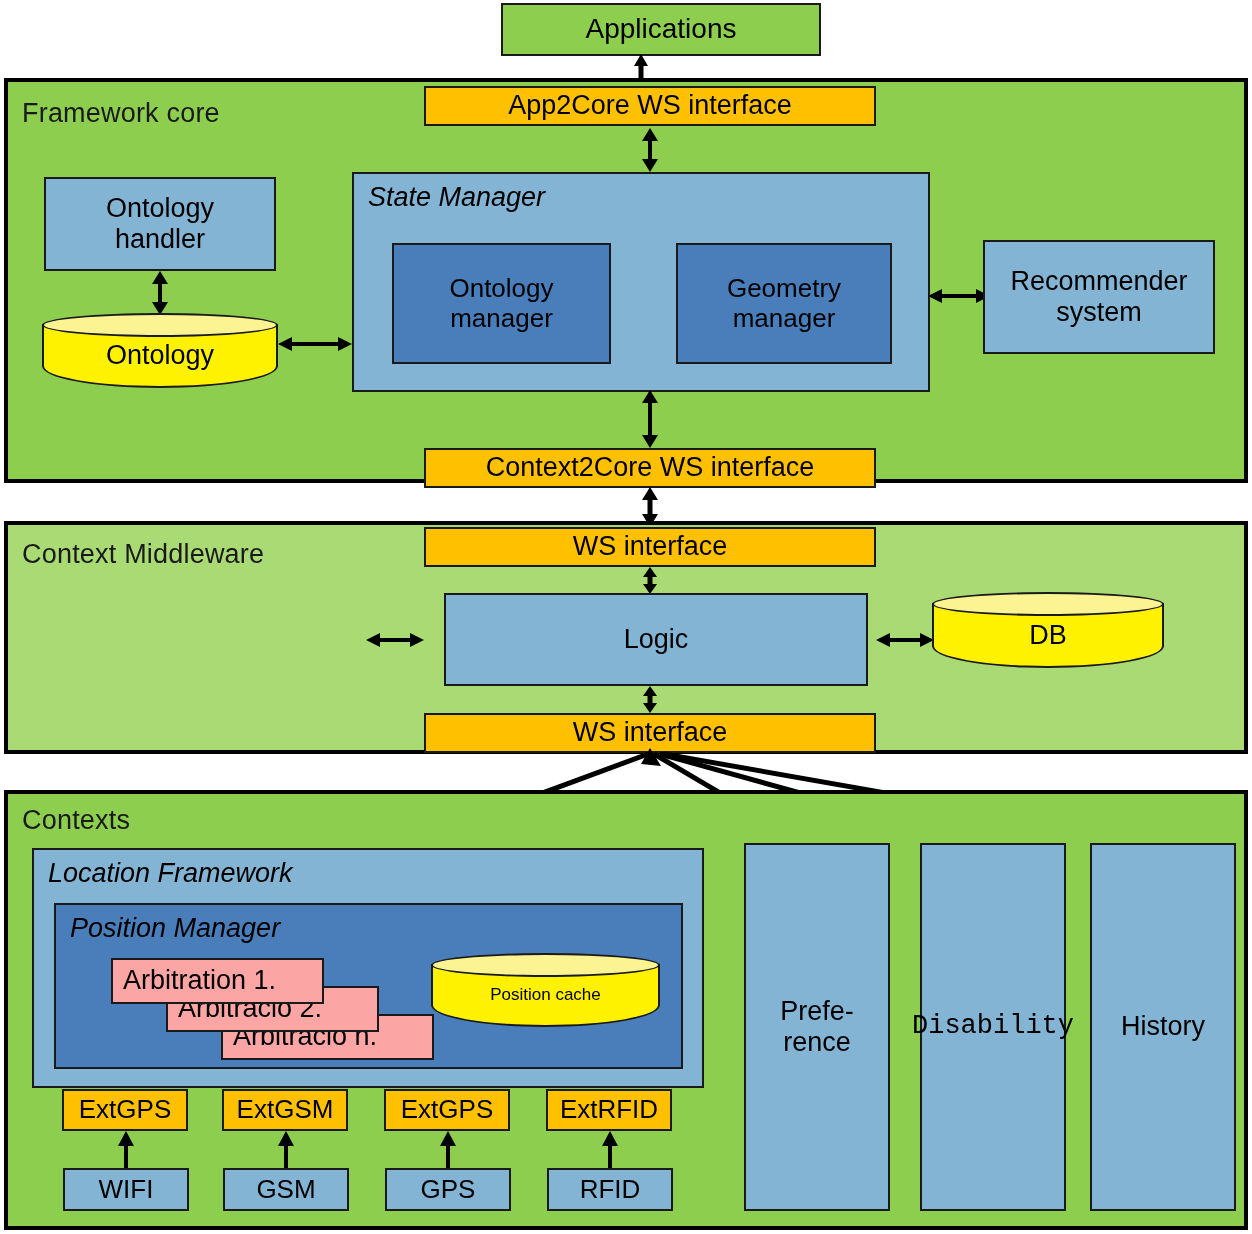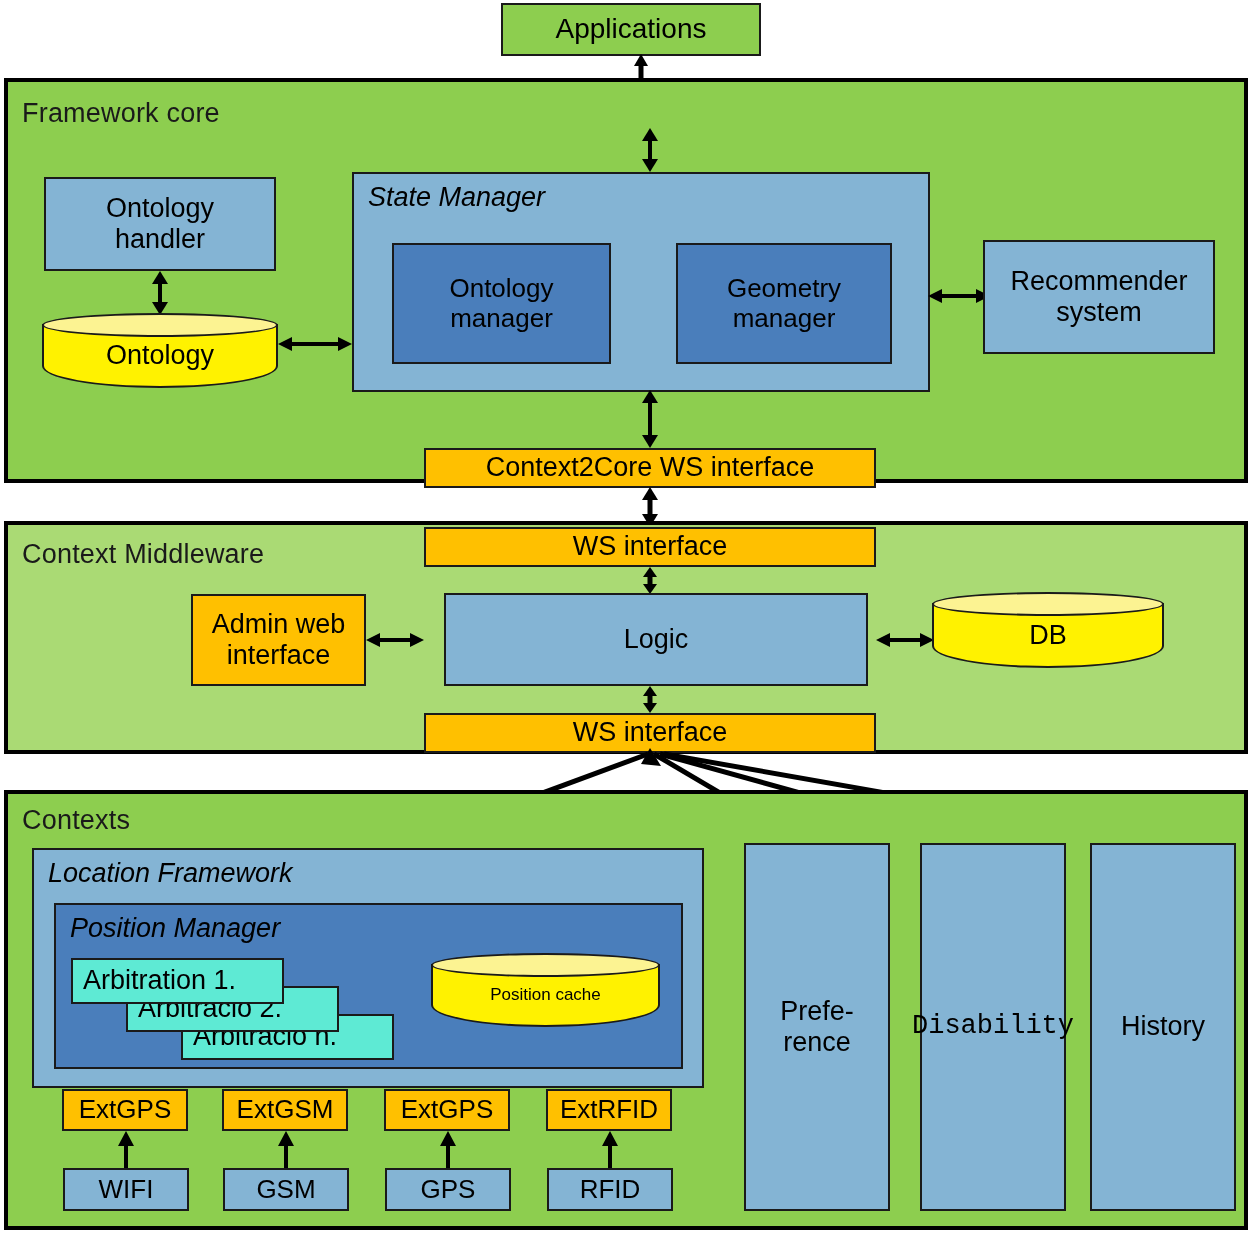--- a/index.html
+++ b/index.html
@@ -39,21 +39,21 @@
     color:#1a1a1a;
     letter-spacing:0.2px;
     white-space:nowrap;
   }
 
   
   .fill-green  { background:#8DCE4F; }
   .fill-orange { background:#FFC000; }
   .fill-lblue  { background:#84B4D4; }
   .fill-dblue  { background:#4A7EBB; }
-  .fill-garb   { background:#5eead4; }
+  .fill-garb   { background:#fca5a5;margin-left:40px; }
   .t26{ font-size:26px; }
   .t27{ font-size:27px; }
   .t28{ font-size:28px; }
 
   
   .titled{
     display:block;
     padding:0;
   }
   .titled > .ttl{
@@ -104,34 +104,37 @@
   svg.arrow{ overflow:visible; }
   .ln{ stroke:#000; stroke-width:5; fill:none; }
   .ln-thin{ stroke:#000; stroke-width:4; fill:none; }
   .hd{ fill:#000; }
 </style>
 </head>
 <body>
 
 <div id="canvas">
 
-  <div class="box fill-green t28" style="left:501px;top:3px;width:260px;height:53px;">
+  <div class="box fill-green t28" style="left:501px;top:3px;width:320px;height:53px;">
     <span>Applications</span>
   </div>
 
   <svg class="arrow" style="left:620px;top:54px;width:42px;height:36px;">
     <line class="ln" x1="21" y1="6" x2="21" y2="30"></line>
     <polygon class="hd" points="21,0 28,12 14,12"></polygon>
     <polygon class="hd" points="21,36 28,24 14,24"></polygon>
   </svg>
 
   <div class="box panel-core" style="left:4px;top:78px;width:1244px;height:405px;display:block;"></div>
 
   <div class="panel-label" style="left:22px;top:98px;">Framework core</div>
 
+  <div class="box fill-orange t27" style="left:424px;top:86px;width:452px;height:40px;">
+    <span>App2Core WS interface</span>
+  </div>
 
   <svg class="arrow" style="left:629px;top:128px;width:42px;height:44px;">
     <line class="ln-thin" x1="21" y1="8" x2="21" y2="36"></line>
     <polygon class="hd" points="21,0 29,13 13,13"></polygon>
     <polygon class="hd" points="21,44 29,31 13,31"></polygon>
   </svg>
 
   <div class="box fill-lblue t27" style="left:44px;top:177px;width:232px;height:94px;">
     <span>Ontology
 handler</span>
@@ -203,24 +206,20 @@
   <div class="box fill-orange t27" style="left:424px;top:527px;width:452px;height:40px;">
     <span>WS interface</span>
   </div>
 
   <svg class="arrow" style="left:628px;top:567px;width:42px;height:27px;">
     <line class="ln" x1="22" y1="5" x2="22" y2="22"></line>
     <polygon class="hd" points="22,0 29,10 15,10"></polygon>
     <polygon class="hd" points="22,27 29,17 15,17"></polygon>
   </svg>
 
-  <div class="box fill-orange t27" style="left:191px;top:594px;width:175px;height:92px;">
-    <span>Admin web
-interface</span>
-  </div>
 
   <svg class="arrow" style="left:366px;top:626px;width:58px;height:28px;">
     <line class="ln-thin" x1="12" y1="14" x2="46" y2="14"></line>
     <polygon class="hd" points="0,14 14,7 14,21"></polygon>
     <polygon class="hd" points="58,14 44,7 44,21"></polygon>
   </svg>
 
   <div class="box fill-lblue t27" style="left:444px;top:593px;width:424px;height:93px;">
     <span>Logic</span>
   </div>

